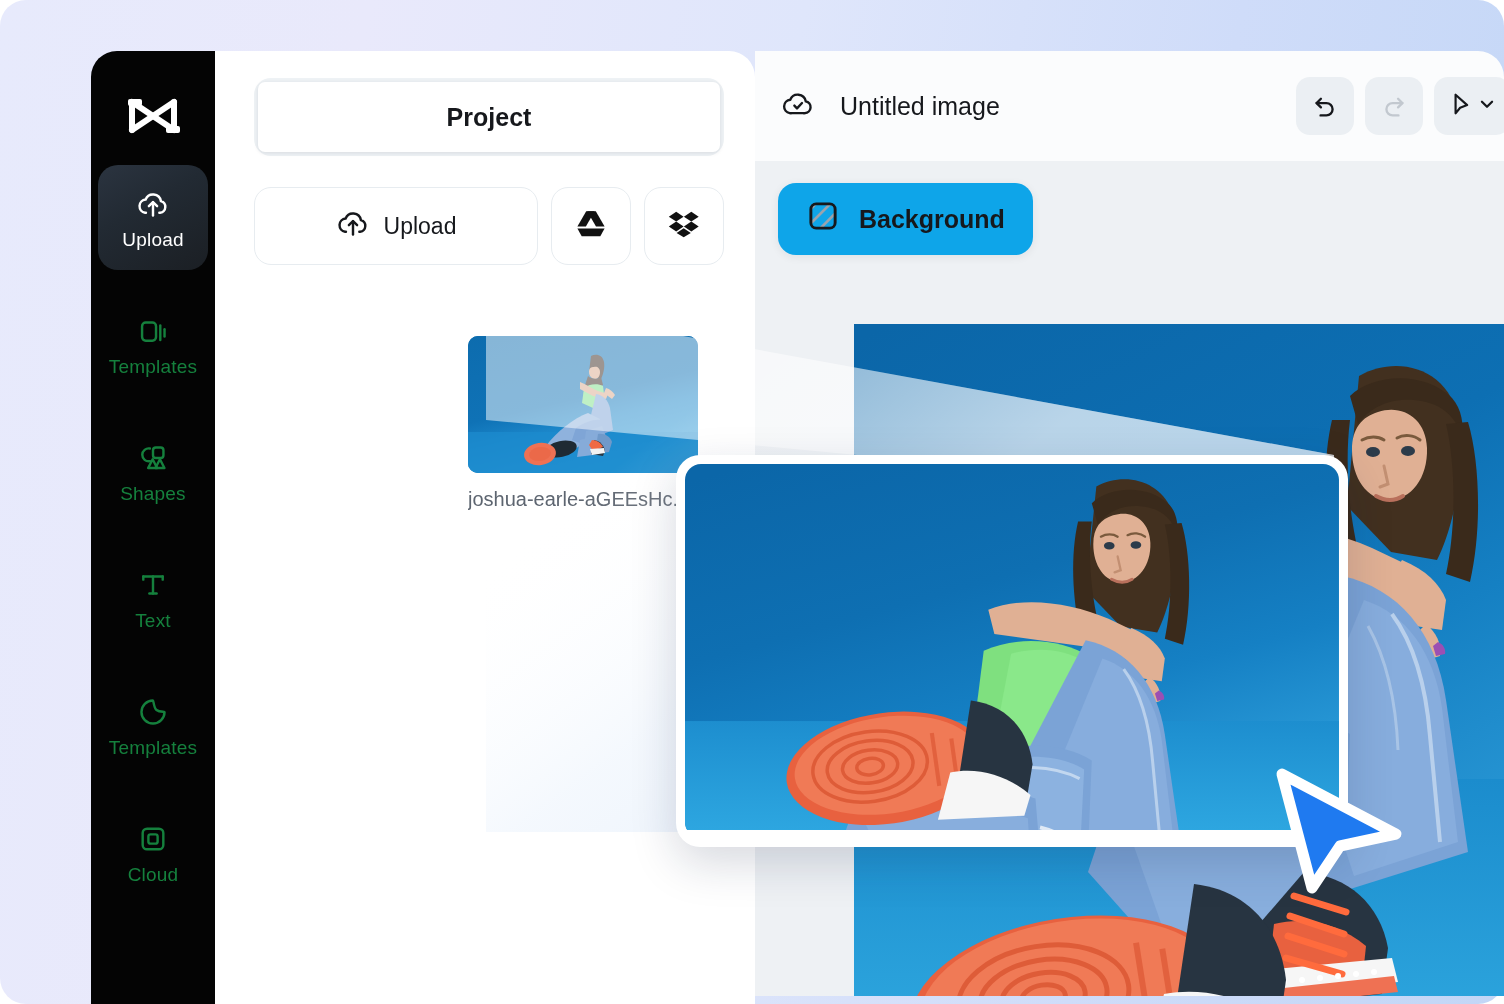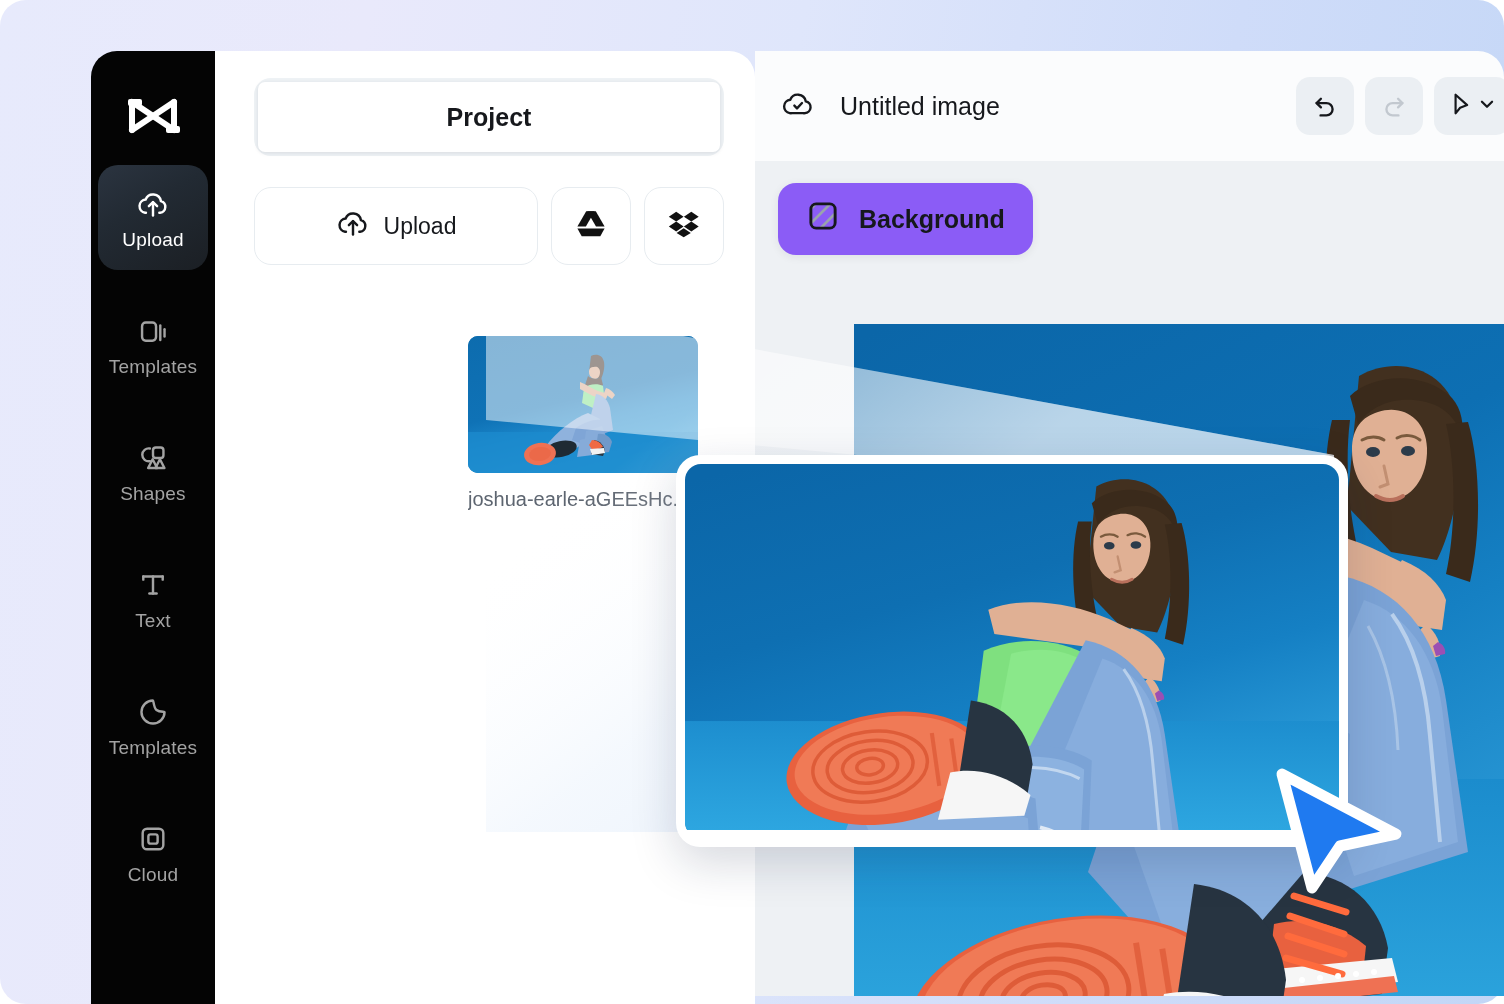--- a/index.html
+++ b/index.html
@@ -26,21 +26,21 @@
   .rail-logo{
     position:absolute;left:0;top:30px;width:124px;height:70px;
     display:flex;align-items:center;justify-content:center;
   }
   .rail-list{position:absolute;left:0;top:114px;width:124px;}
   .rail-item{
     position:relative;width:110px;height:105px;margin:0 auto 22px auto;
     border-radius:20px;
     display:flex;flex-direction:column;align-items:center;justify-content:center;
     gap:9px;
-    color:#a3a3a3;
+    color:#15803d;
   }
   .rail-item.active{
     background:linear-gradient(150deg,#2b3440 0%,#222a33 40%,#1b1f24 100%);
     color:#ffffff;
   }
   .rail-item .ri-label{font-size:19px;letter-spacing:.2px;line-height:1;}
   .rail-item.active .ri-label{color:#ffffff;}
   .rail-item .ri-icon{width:34px;height:34px;display:block;}
 
   
@@ -97,21 +97,21 @@
     width:58px;height:58px;border-radius:14px;background:#ebeff3;
     display:flex;align-items:center;justify-content:center;
   }
   .tb-btn.wide{width:76px;gap:4px;}
   .tb-btn.disabled{opacity:1;}
 
   .canvasarea{
     position:absolute;left:0;top:110px;width:749px;height:843px;background:#eef1f4;
   }
   .bg-btn{
-    position:absolute;left:23px;top:22px;height:72px;padding:0 28px;background:#8b5cf6;
+    position:absolute;left:23px;top:22px;height:72px;padding:0 28px;background:#0ea5e9;
     border-radius:18px;display:flex;align-items:center;gap:19px;
     box-shadow:0 2px 10px rgba(16,24,40,.07);
   }
   .bg-btn span{font-size:25px;color:#16181c;font-weight:bold;}
 
   .canvas-img{
     position:absolute;left:99px;top:163px;width:650px;height:680px;overflow:hidden;
   }
 
   

